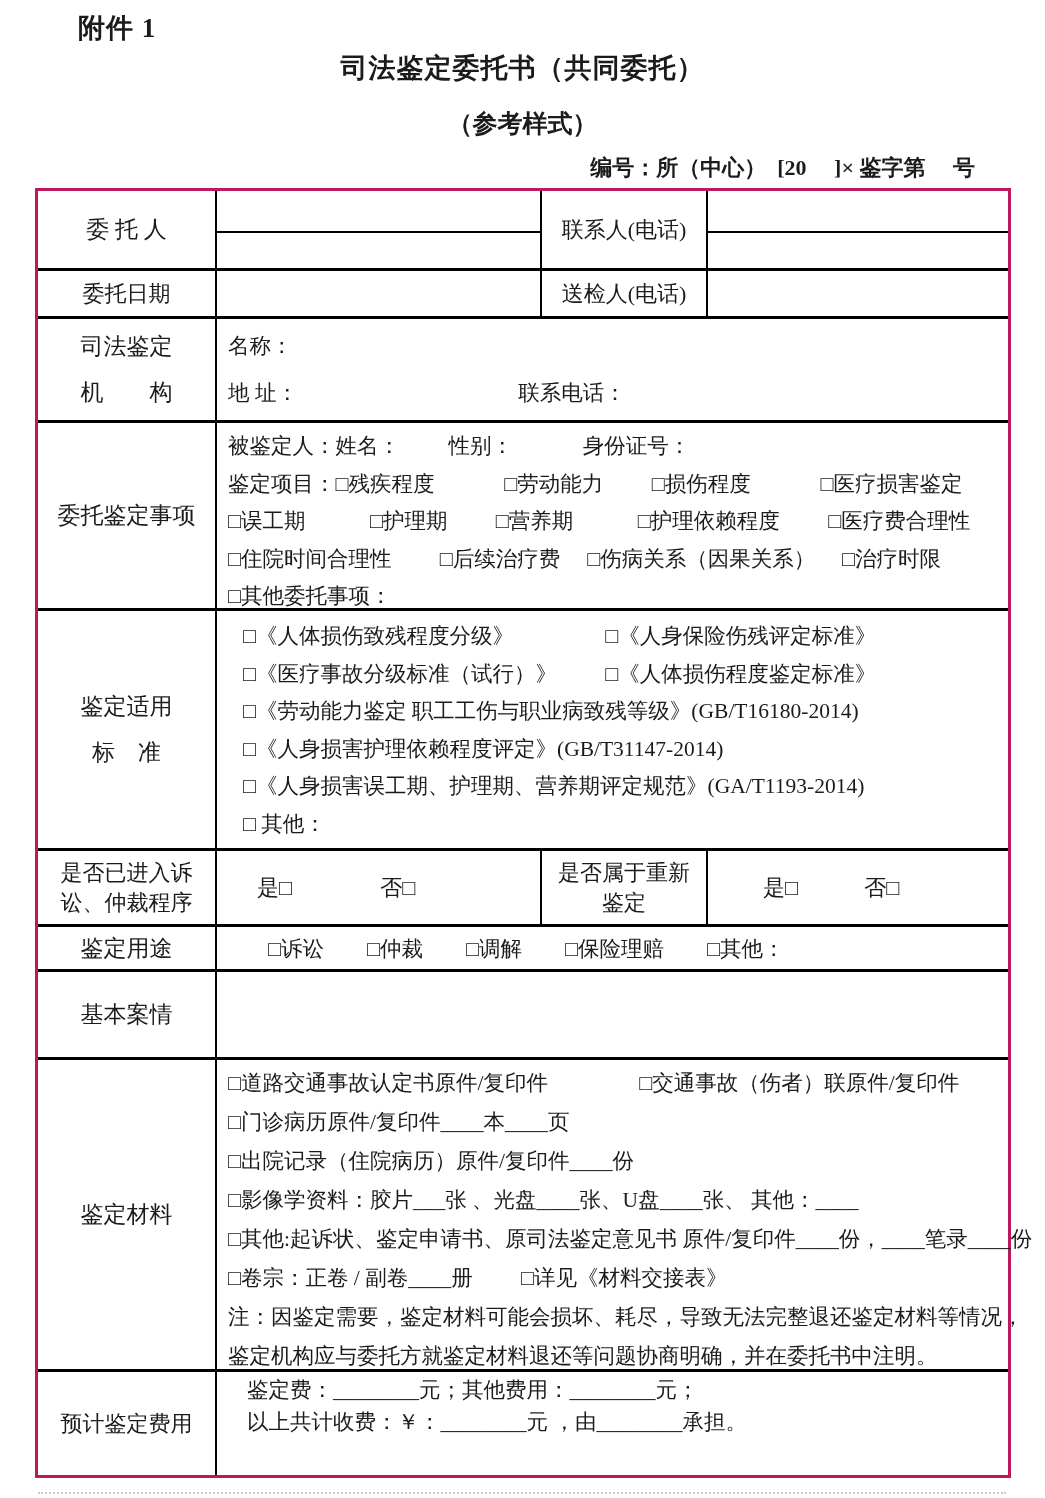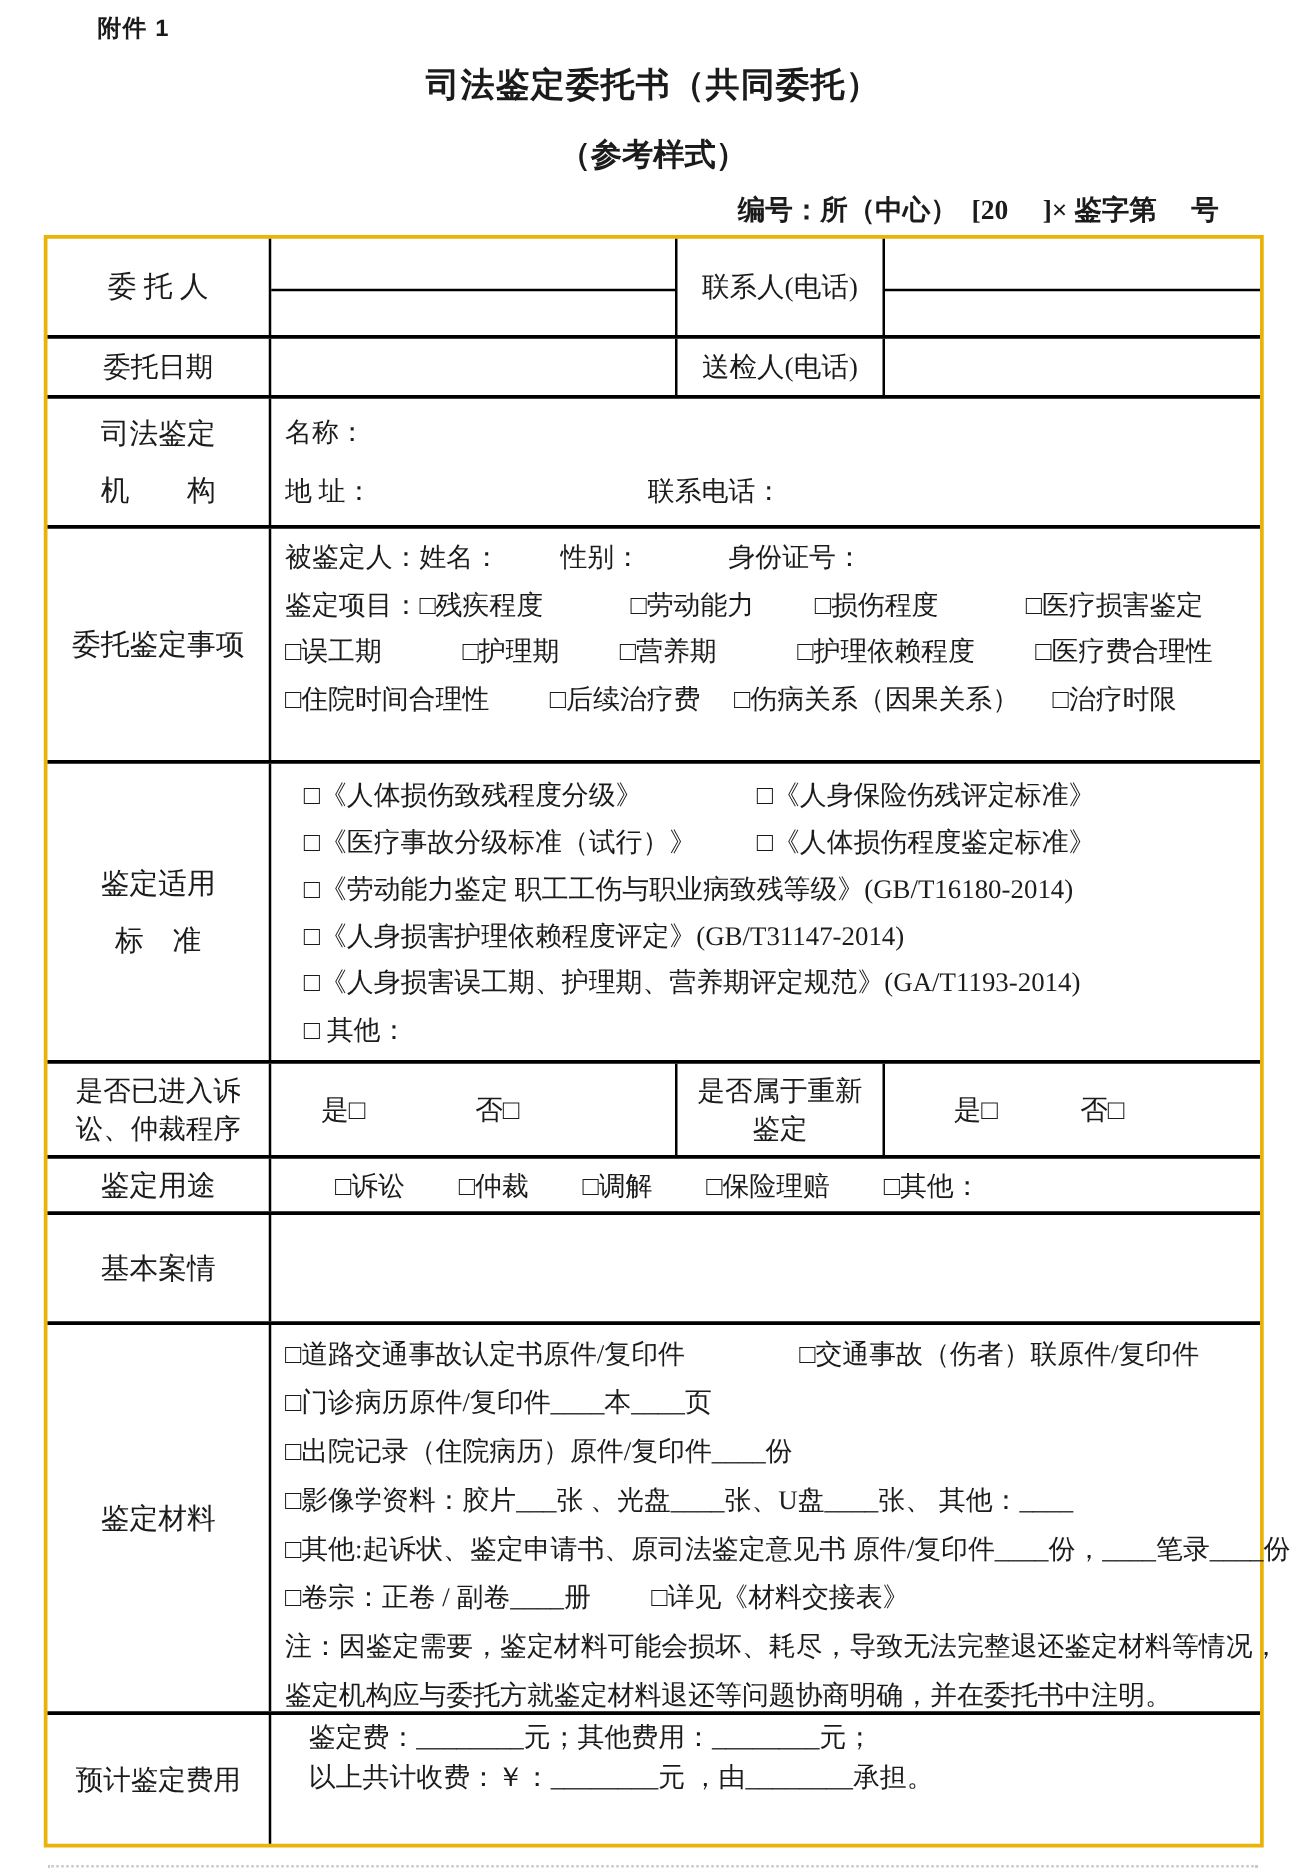--- a/index.html
+++ b/index.html
@@ -6,22 +6,22 @@
   body{
     width:1045px;height:1498px;
     background:#ffffff;
     color:#1b1b1b;
     font-family:"Liberation Serif","DejaVu Serif",serif;
     position:relative;
     overflow:hidden;
   }
   .hdr-attachment{
     position:absolute;left:78px;top:10px;
-    font-family:Liberation Sans, sans-serif;
-    font-size:19px;font-weight:bold;letter-spacing:1px;
+    font-family:Liberation Serif, serif;
+    font-size:27px;font-weight:bold;letter-spacing:1px;
   }
   .hdr-title{
     position:absolute;left:0;top:50px;width:100%;
     text-align:center;
     font-family:"Liberation Sans","DejaVu Sans",sans-serif;
     font-size:27px;font-weight:bold;letter-spacing:1px;
   }
   .hdr-subtitle{
     position:absolute;left:0;top:107px;width:100%;
     text-align:center;
@@ -29,21 +29,21 @@
     font-size:25px;font-weight:bold;
   }
   .hdr-docnum{
     position:absolute;right:70px;top:153px;
     font-size:22px;font-weight:bold;
     white-space:pre;
   }
   .form-table{
     position:absolute;left:35px;top:188px;
     width:976px;height:1290px;
-    border:3px solid #eab308;
+    border:3px solid #be185d;
     box-sizing:border-box;
     display:flex;flex-direction:column;
   }
   .row{display:flex;border-bottom:3px solid #000;box-sizing:border-box;flex-shrink:0;}
   .row:last-child{border-bottom:none;flex:1;}
   .c1{width:179px;border-right:2px solid #000;box-sizing:border-box;
       display:flex;flex-direction:column;align-items:center;justify-content:center;
       font-size:23px;text-align:center;flex-shrink:0;}
   .c2{width:325px;border-right:2px solid #000;box-sizing:border-box;flex-shrink:0;}
   .c3{width:166px;border-right:2px solid #000;box-sizing:border-box;
@@ -118,20 +118,21 @@
     </div>
   </div>
 
   <div class="row r-items" style="height:188px;">
     <div class="c1">委托鉴定事项</div>
     <div class="content lines">
       <div class="line">被鉴定人：姓名：　　 性别：　　　 身份证号：</div>
       <div class="line">鉴定项目：□残疾程度　　　 □劳动能力　　 □损伤程度　　　 □医疗损害鉴定</div>
       <div class="line">□误工期　　　□护理期　　 □营养期　　　□护理依赖程度　　 □医疗费合理性</div>
       <div class="line">□住院时间合理性　　 □后续治疗费　 □伤病关系（因果关系）　 □治疗时限</div>
+      <div class="line">□其他委托事项：</div>
     </div>
   </div>
 
   <div class="row r-standards" style="height:240px;">
     <div class="c1">
       <div class="lbl-line">鉴定适用</div>
       <div class="lbl-line">标　准</div>
     </div>
     <div class="content lines">
       <div class="line">□《人体损伤致残程度分级》　　　　 □《人身保险伤残评定标准》</div>

